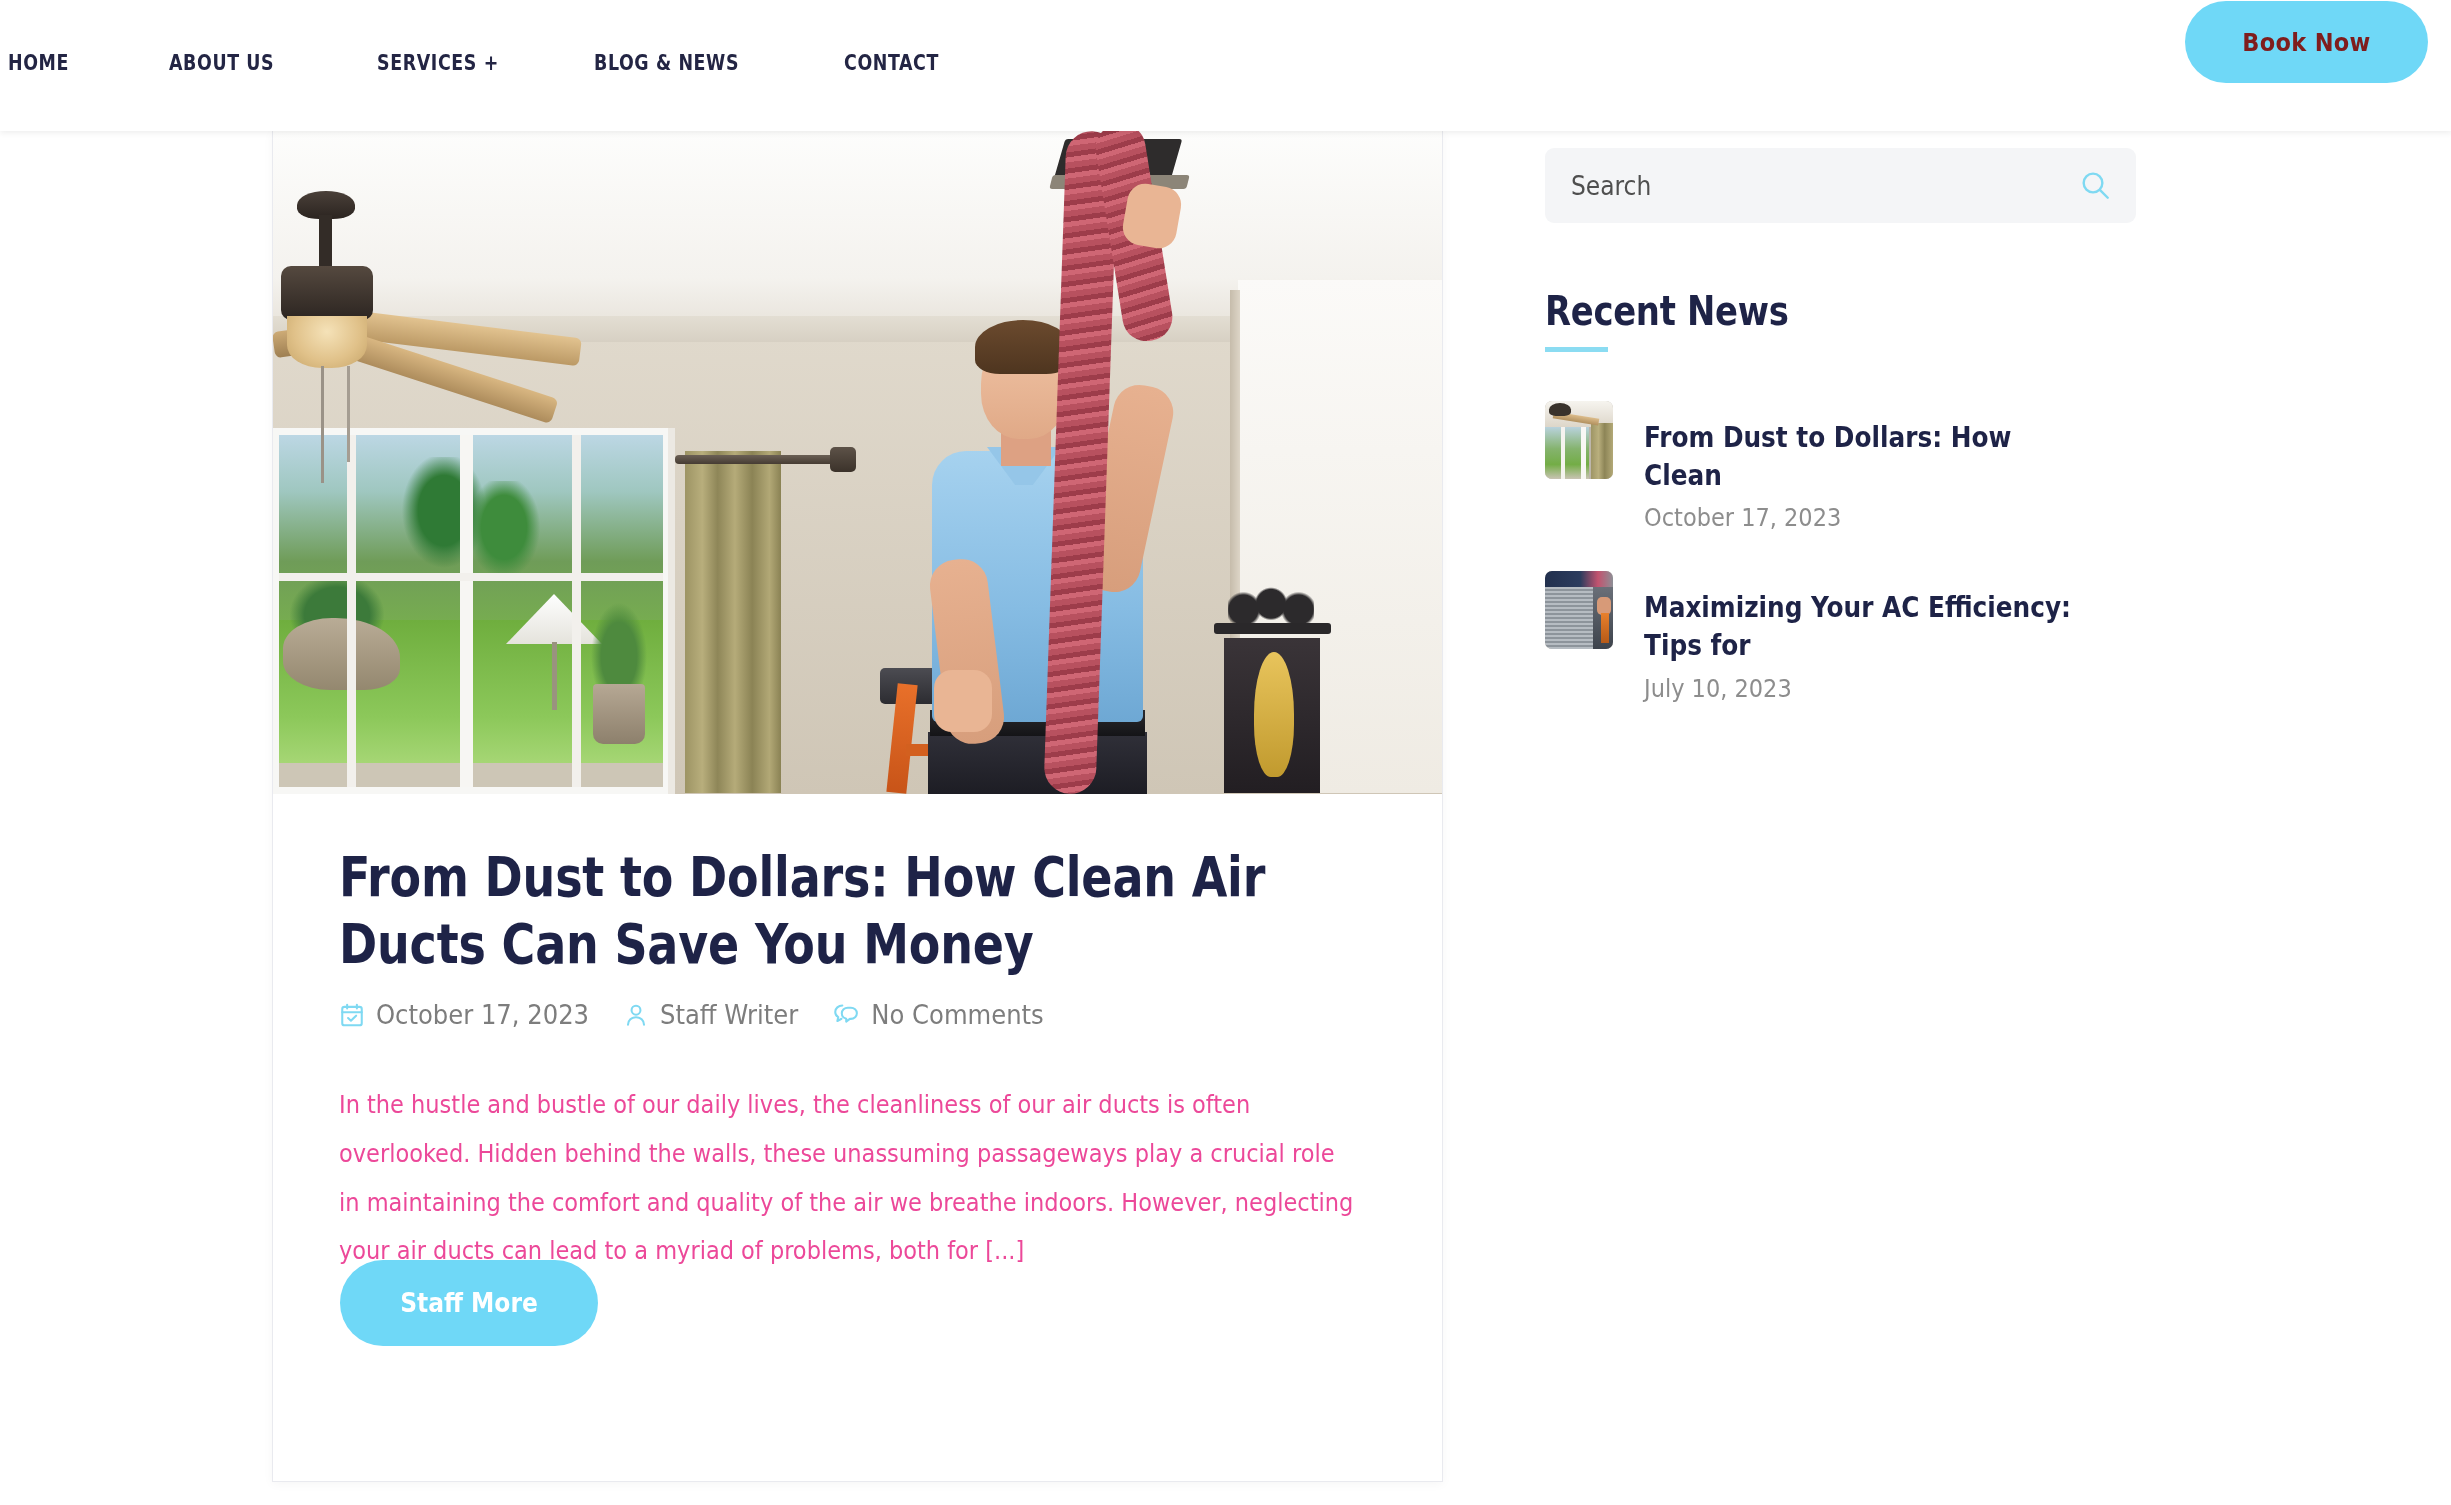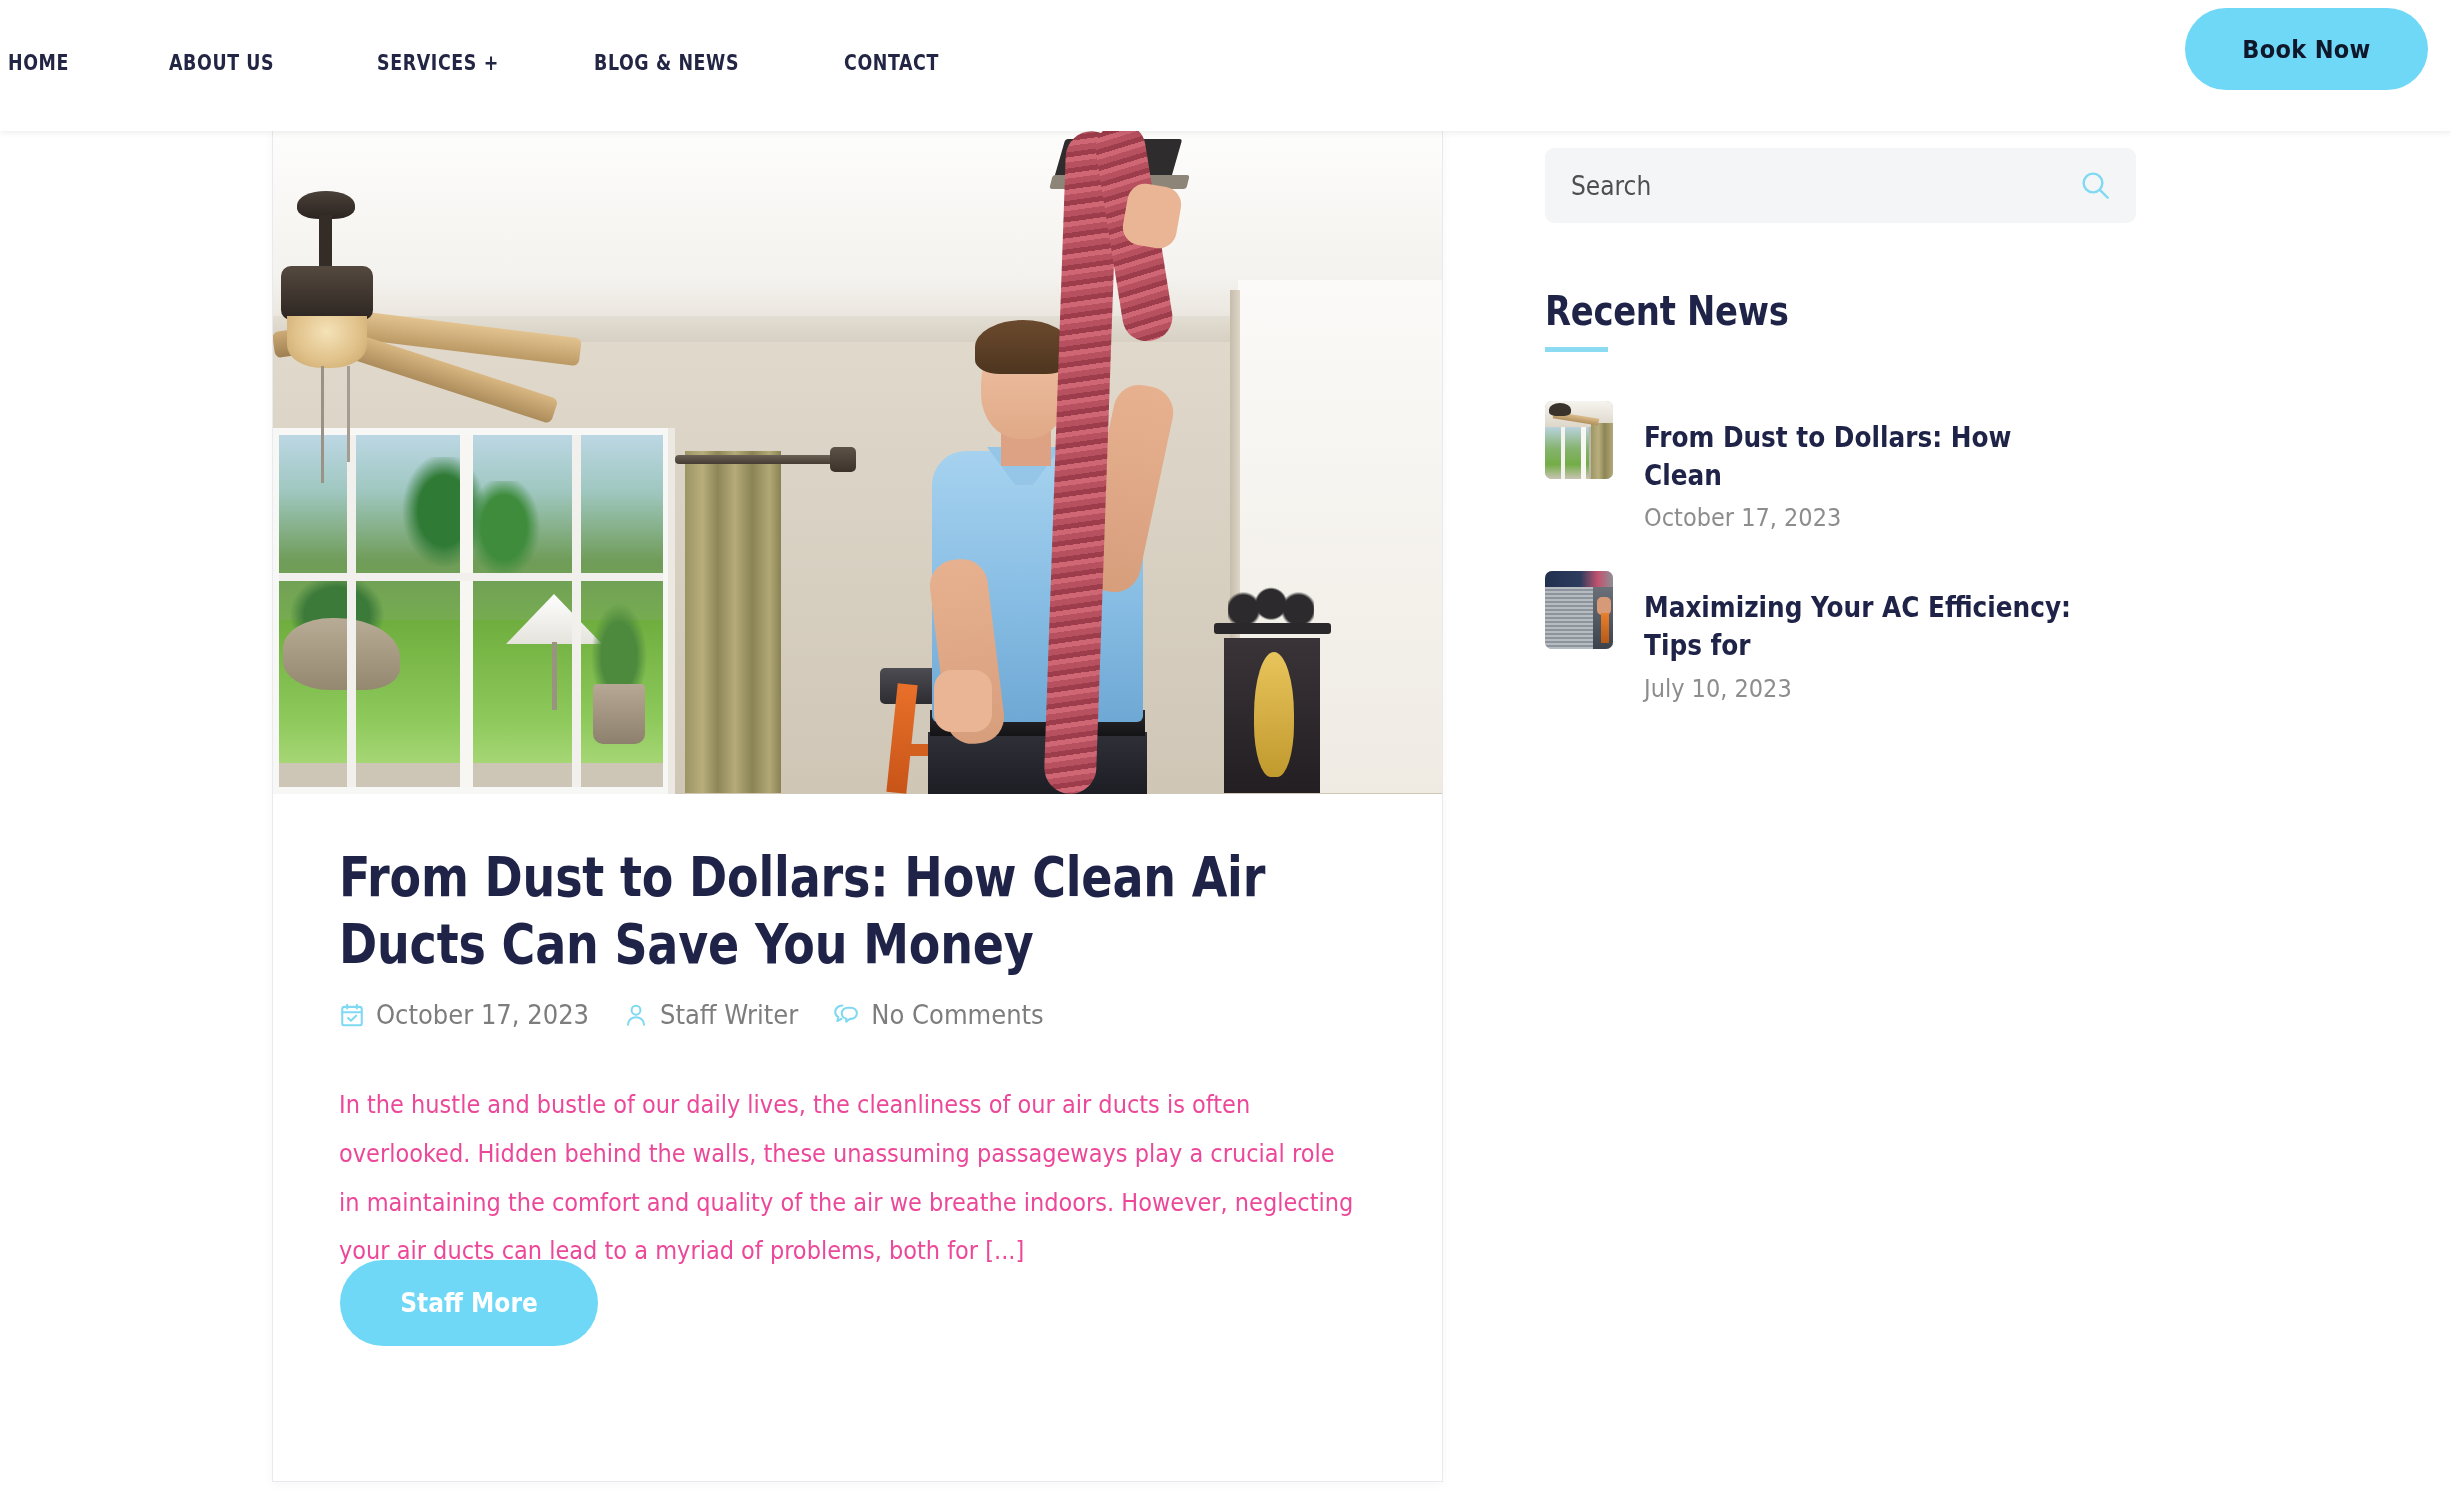--- a/index.html
+++ b/index.html
@@ -44,28 +44,28 @@
     transform: scaleX(0.88);
     transform-origin: left center;
   }
   .nav-item:nth-child(1) { margin-right: 92px; }
   .nav-item:nth-child(2) { margin-right: 88px; }
   .nav-item:nth-child(3) { margin-right: 78px; }
   .nav-item:nth-child(4) { margin-right: 86px; }
 
   .book-now-btn {
     position: absolute;
-    top: 8px;
+    top: 1px;
     right: 24px;
     width: 243px;
     height: 82px;
     border-radius: 41px;
     background: #6fd8f7;
     border: none;
-    color: #0f172a;
+    color: #7f1d1d;
     font-family: "DejaVu Sans Condensed", "Liberation Sans Narrow", "Liberation Sans", sans-serif;
     font-weight: 700;
     font-size: 25px;
     letter-spacing: 0.3px;
     cursor: pointer;
     display: flex;
     align-items: center;
     justify-content: center;
   }
 

